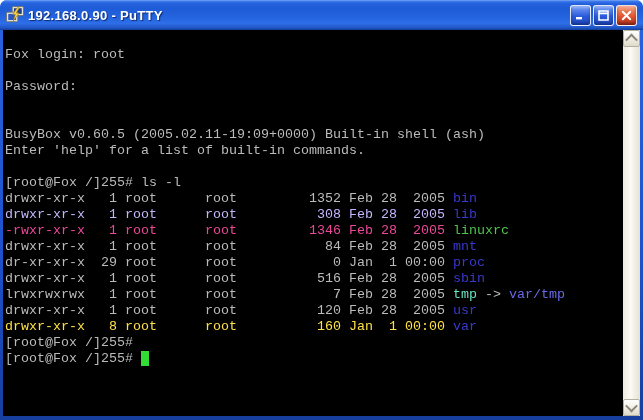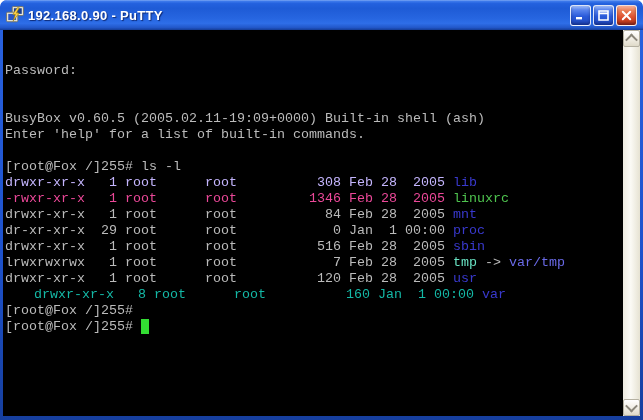--- a/index.html
+++ b/index.html
@@ -89,36 +89,38 @@
             <path d="M1.8 1.8 L9.2 9.2 M9.2 1.8 L1.8 9.2" stroke="#fff" stroke-width="2" stroke-linecap="round"></path>
           </svg>
       </div>
     </div>
   </div>
 
   <div class="client">
     <div class="terminal">
       <div>
           <div class="tline"></div>
+          <div class="tline"><span style="color: rgb(187, 187, 187);">Fox login: root</span></div>
           <div class="tline"></div>
           <div class="tline"><span style="color: rgb(187, 187, 187);">Password:</span></div>
           <div class="tline"></div>
           <div class="tline"></div>
           <div class="tline"><span style="color: rgb(187, 187, 187);">BusyBox v0.60.5 (2005.02.11-19:09+0000) Built-in shell (ash)</span></div>
           <div class="tline"><span style="color: rgb(187, 187, 187);">Enter 'help' for a list of built-in commands.</span></div>
           <div class="tline"></div>
           <div class="tline"><span style="color: rgb(187, 187, 187);">[root@Fox /]255# ls -l</span></div>
+          <div class="tline"><span style="color: rgb(187, 187, 187);">drwxr-xr-x   1 root      root         1352 Feb 28  2005 </span><span style="color: rgb(57, 57, 206);">bin</span></div>
           <div class="tline"><span style="color: #c4b5fd;">drwxr-xr-x   1 root      root          308 Feb 28  2005 </span><span style="color: rgb(57, 57, 206);">lib</span></div>
           <div class="tline"><span style="color: #ec4899;">-rwxr-xr-x   1 root      root         1346 Feb 28  2005 </span><span style="color: rgb(79, 196, 79);">linuxrc</span></div>
           <div class="tline"><span style="color: rgb(187, 187, 187);">drwxr-xr-x   1 root      root           84 Feb 28  2005 </span><span style="color: rgb(57, 57, 206);">mnt</span></div>
           <div class="tline"><span style="color: rgb(187, 187, 187);">dr-xr-xr-x  29 root      root            0 Jan  1 00:00 </span><span style="color: rgb(57, 57, 206);">proc</span></div>
           <div class="tline"><span style="color: rgb(187, 187, 187);">drwxr-xr-x   1 root      root          516 Feb 28  2005 </span><span style="color: rgb(57, 57, 206);">sbin</span></div>
           <div class="tline"><span style="color: rgb(187, 187, 187);">lrwxrwxrwx   1 root      root            7 Feb 28  2005 </span><span style="color: rgb(105, 228, 196);">tmp</span><span style="color: rgb(187, 187, 187);"> -&gt; </span><span style="color: rgb(106, 106, 232);">var/tmp</span></div>
           <div class="tline"><span style="color: rgb(187, 187, 187);">drwxr-xr-x   1 root      root          120 Feb 28  2005 </span><span style="color: rgb(57, 57, 206);">usr</span></div>
-          <div class="tline"><span style="color: #14b8a6; margin-left: 29px;">drwxr-xr-x   8 root      root          160 Jan  1 00:00 </span><span style="color: rgb(57, 57, 206);">var</span></div>
+          <div class="tline"><span style="color: #fde047;">drwxr-xr-x   8 root      root          160 Jan  1 00:00 </span><span style="color: rgb(57, 57, 206);">var</span></div>
           <div class="tline"><span style="color: rgb(187, 187, 187);">[root@Fox /]255#</span></div>
           <div class="tline"><span style="color: rgb(187, 187, 187);">[root@Fox /]255# </span><span style="background: rgb(51, 221, 51); color: rgb(51, 221, 51);"> </span></div>
         </div>
     </div>
     <div class="scrollbar">
       <div class="sbtn">
         <span class="chev up"></span>
       </div>
       <div class="sthumb"></div>
       <div class="sbtn">

